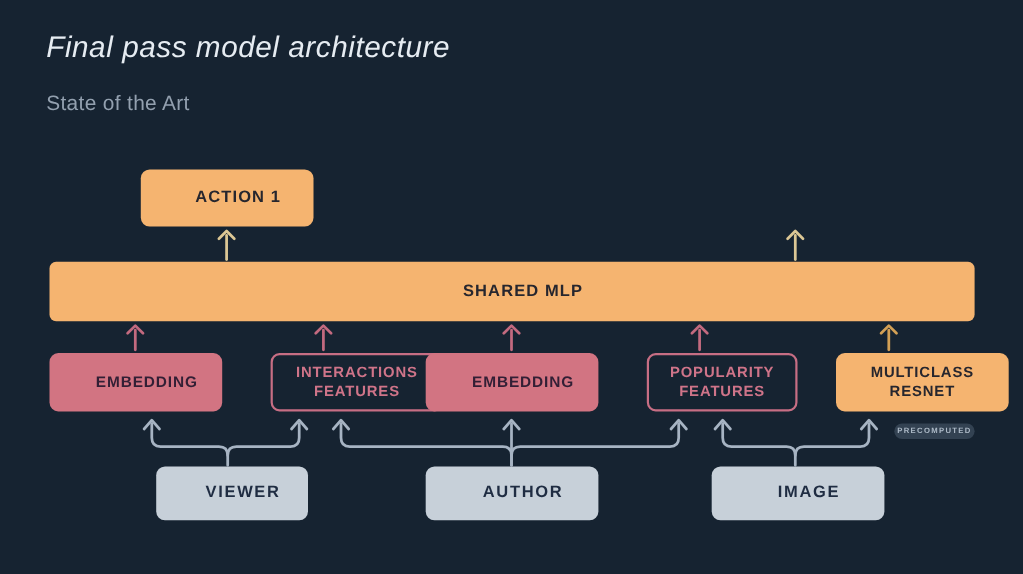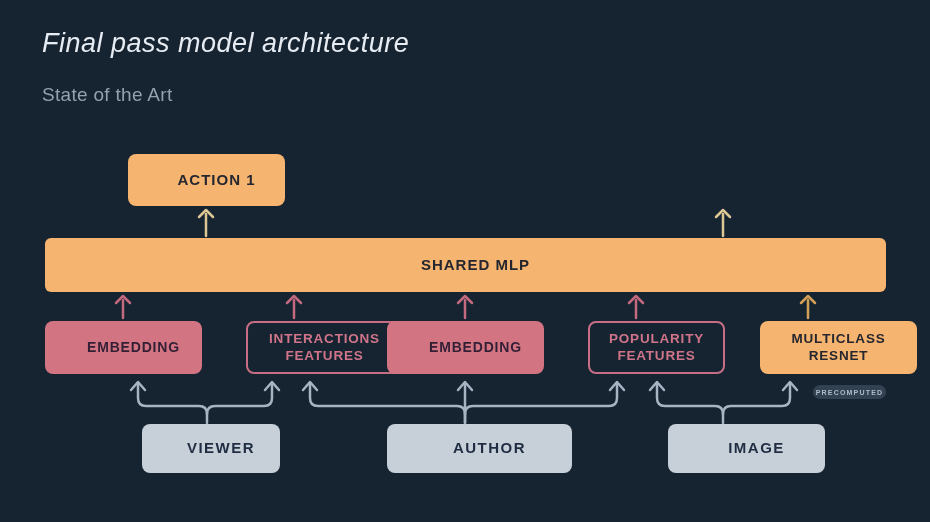--- a/index.html
+++ b/index.html
@@ -53,22 +53,22 @@
 
   <div class="node pink mid" style="left:45px;width:157px;">EMBEDDING</div>
   <div class="node outline mid mid2" style="left:215px;width:157px;">INTERACTIONS FEATURES</div>
   <div class="node pink mid" style="left:387px;width:157px;">EMBEDDING</div>
   <div class="node outline mid mid2" style="left:557px;width:137px;">POPULARITY FEATURES</div>
   <div class="node orange mid mid2" style="left:729px;width:157px;">MULTICLASS RESNET</div>
 
   <div class="pill">PRECOMPUTED</div>
 
   <div class="node gray bottom" style="left:128px;width:138px;margin-left:14px;">VIEWER</div>
-  <div class="node gray bottom" style="left:387px;width:185px;">AUTHOR</div>
-  <div class="node gray bottom" style="left:668px;width:157px;">IMAGE</div>
+  <div class="node gray bottom" style="left:387px;width:157px;">AUTHOR</div>
+  <div class="node gray bottom" style="left:647px;width:157px;">IMAGE</div>
 
   <svg class="arrows" width="930" height="522" viewBox="0 0 930 522">
 
     <g class="ar ar-tan">
       <path d="M206 236 V214"></path>
         <path d="M199 217 L206 210 L213 217"></path>
     </g>
     <g class="ar ar-tan">
       <path d="M723 236 V214"></path>
         <path d="M716 217 L723 210 L730 217"></path>

